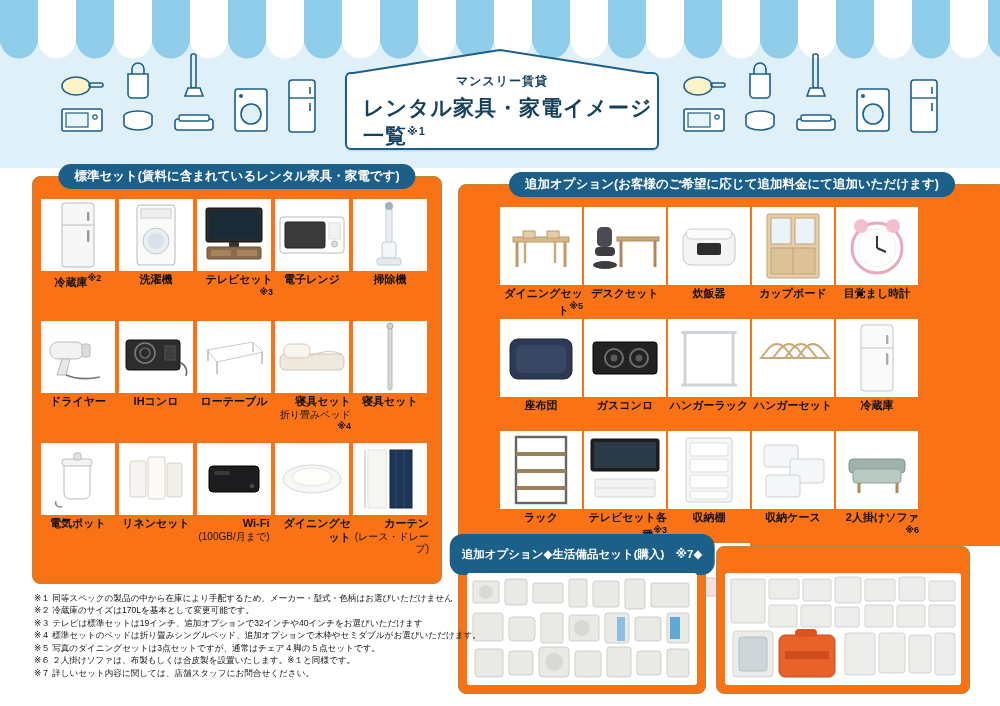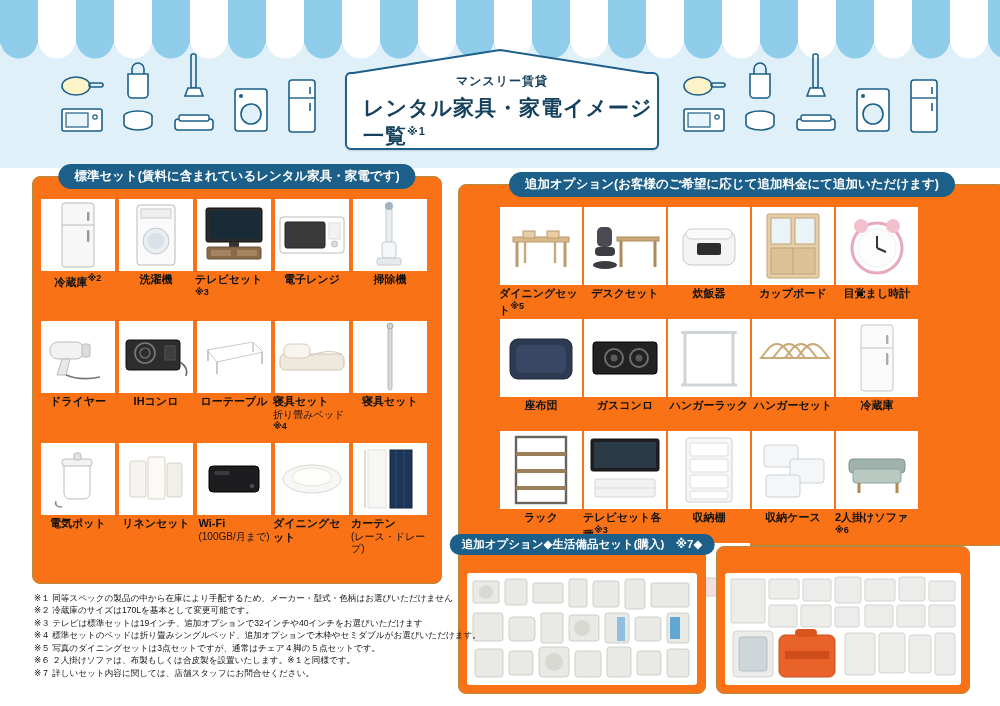--- a/index.html
+++ b/index.html
@@ -67,33 +67,33 @@
     border-radius:8px;
     background:#f97316;
   }
   .panel-title{
     position:absolute;left:50%;transform:translateX(-50%);top:-13px;
     background:#1c5f88;color:#fff;
     font-size:12.5px;font-weight:bold;
     padding:4px 16px;border-radius:13px;
     white-space:nowrap;
   }
-  .panel-title.sm{font-size:11.5px;padding:3px 12px;}
+  .panel-title.sm{font-size:11.5px;padding:13px 12px;}
 
   .grid{display:flex;flex-wrap:wrap;}
   .cell{
     display:flex;flex-direction:column;align-items:center;justify-content:flex-start;
   }
   .thumb{
     background:#fff;
     display:flex;align-items:center;justify-content:center;
     overflow:hidden;
   }
   .cap{
-    text-align:left;font-size:11px;line-height:1.25;color:#111;
+    text-align:right;font-size:11px;line-height:1.25;color:#111;
     margin-top:2px;font-weight:bold;
   }
   .cap .sup{font-size:9px;vertical-align:super;font-weight:bold;}
   .cap .small{font-size:10px;font-weight:normal;display:block;}
 
   
   #standard-panel{left:32px;top:176px;width:408px;height:406px;}
   #standard-panel .grid{padding:22px 6px 0 6px;}
   #standard-panel .cell{width:78px;margin-bottom:4px;}
   #standard-panel .thumb{width:74px;height:72px;}

